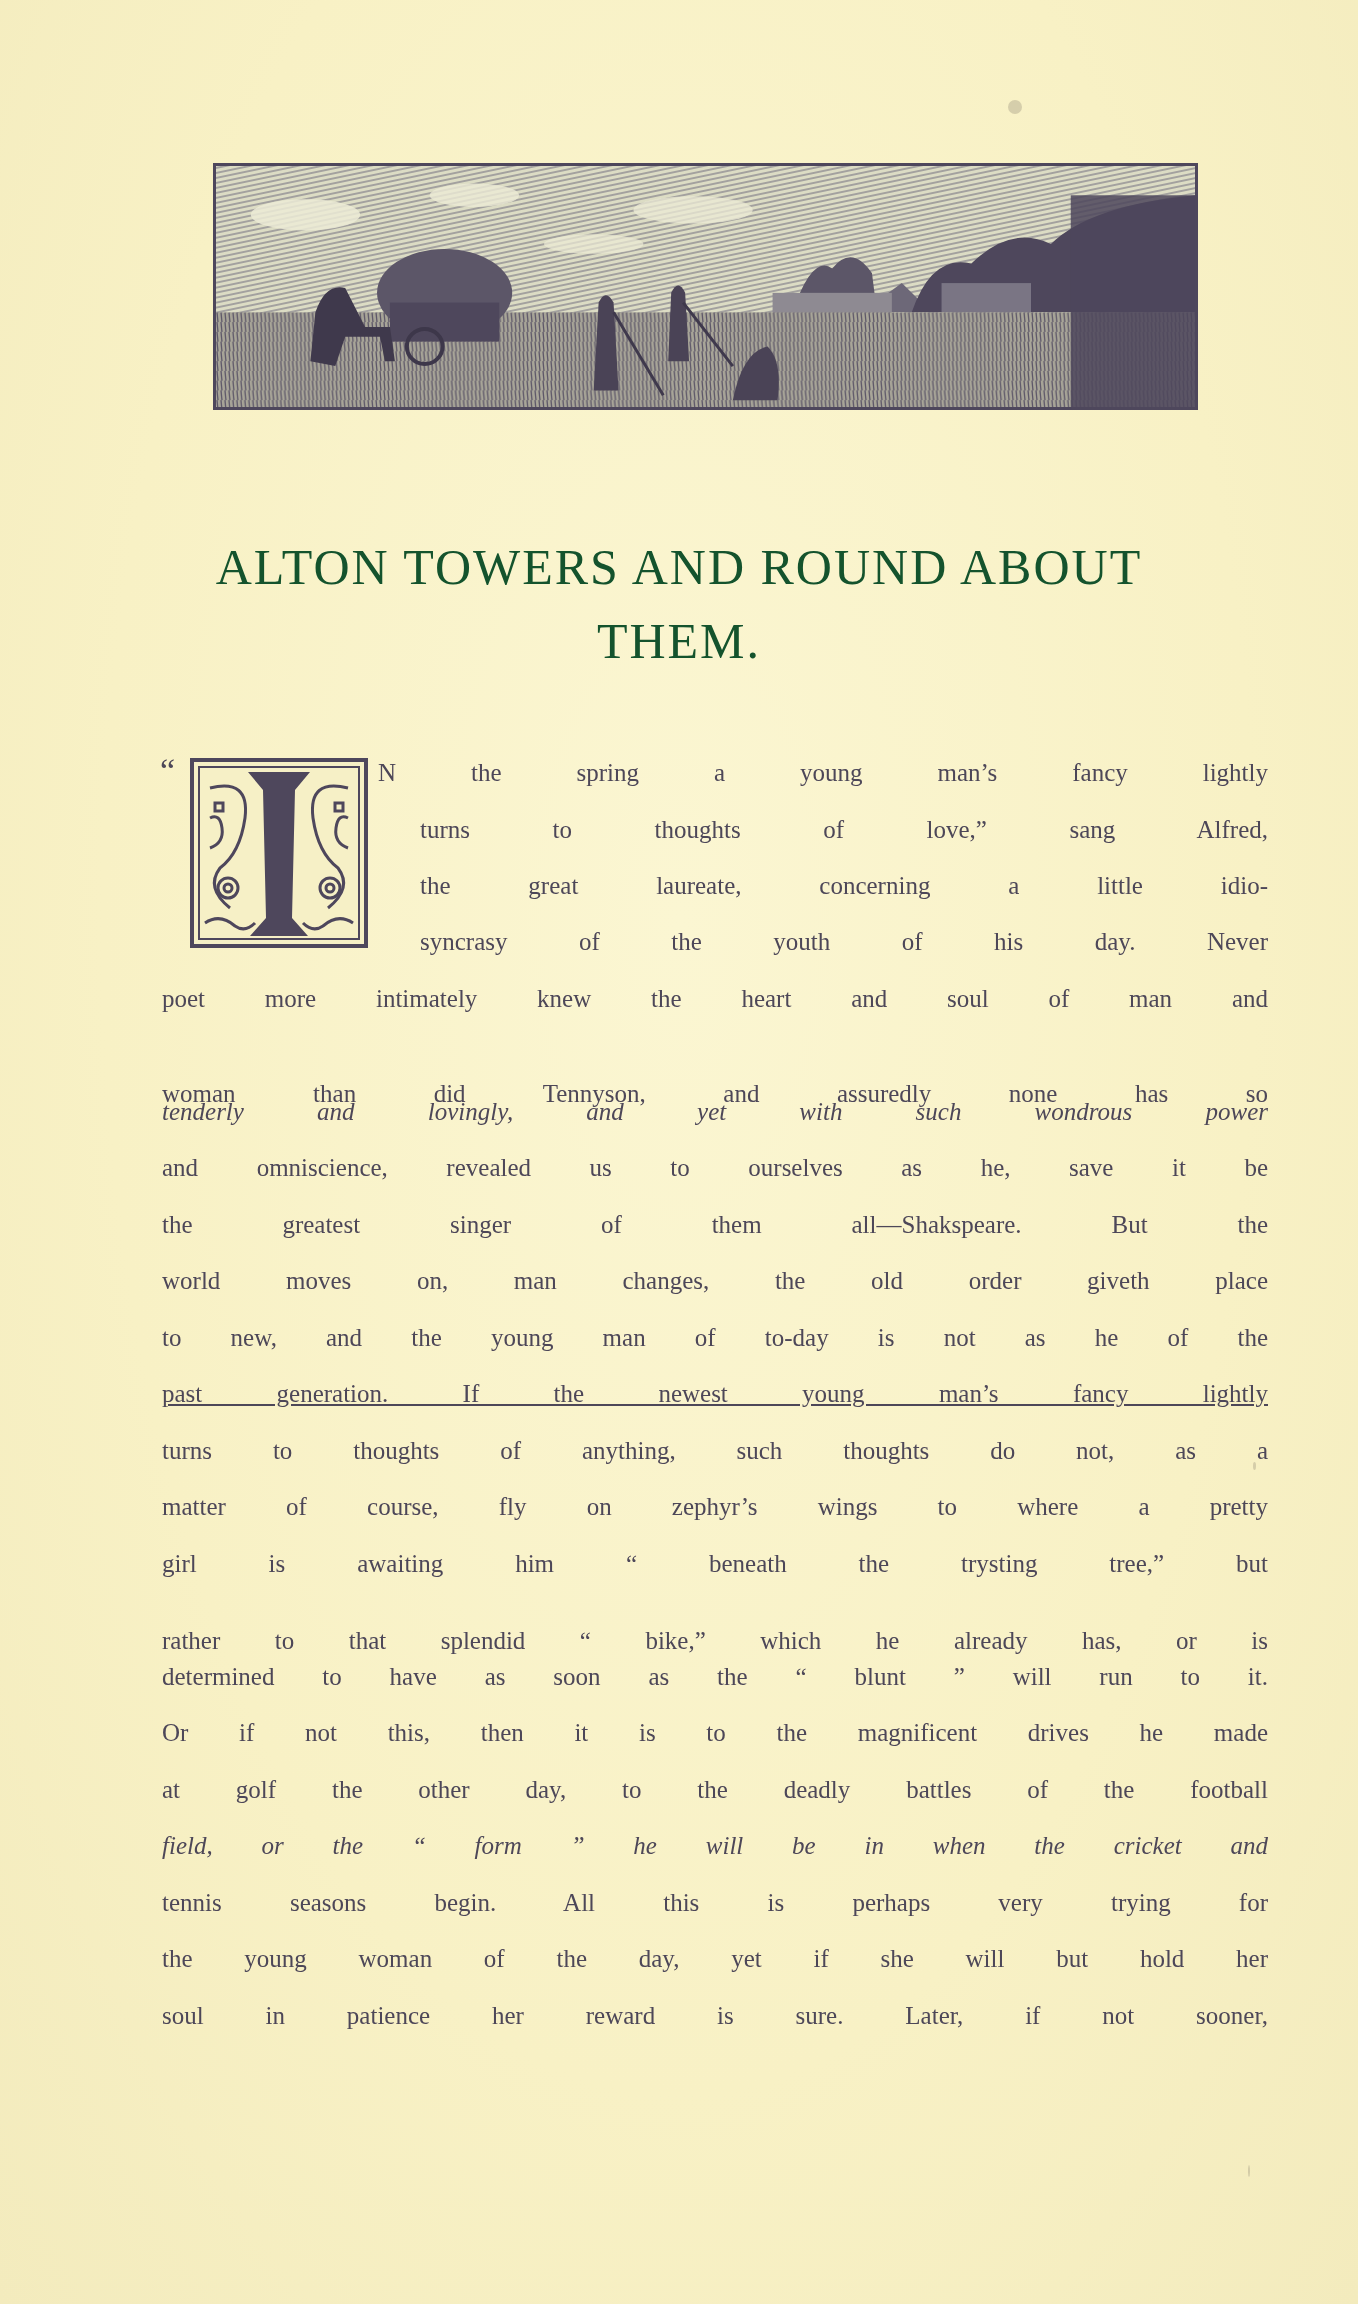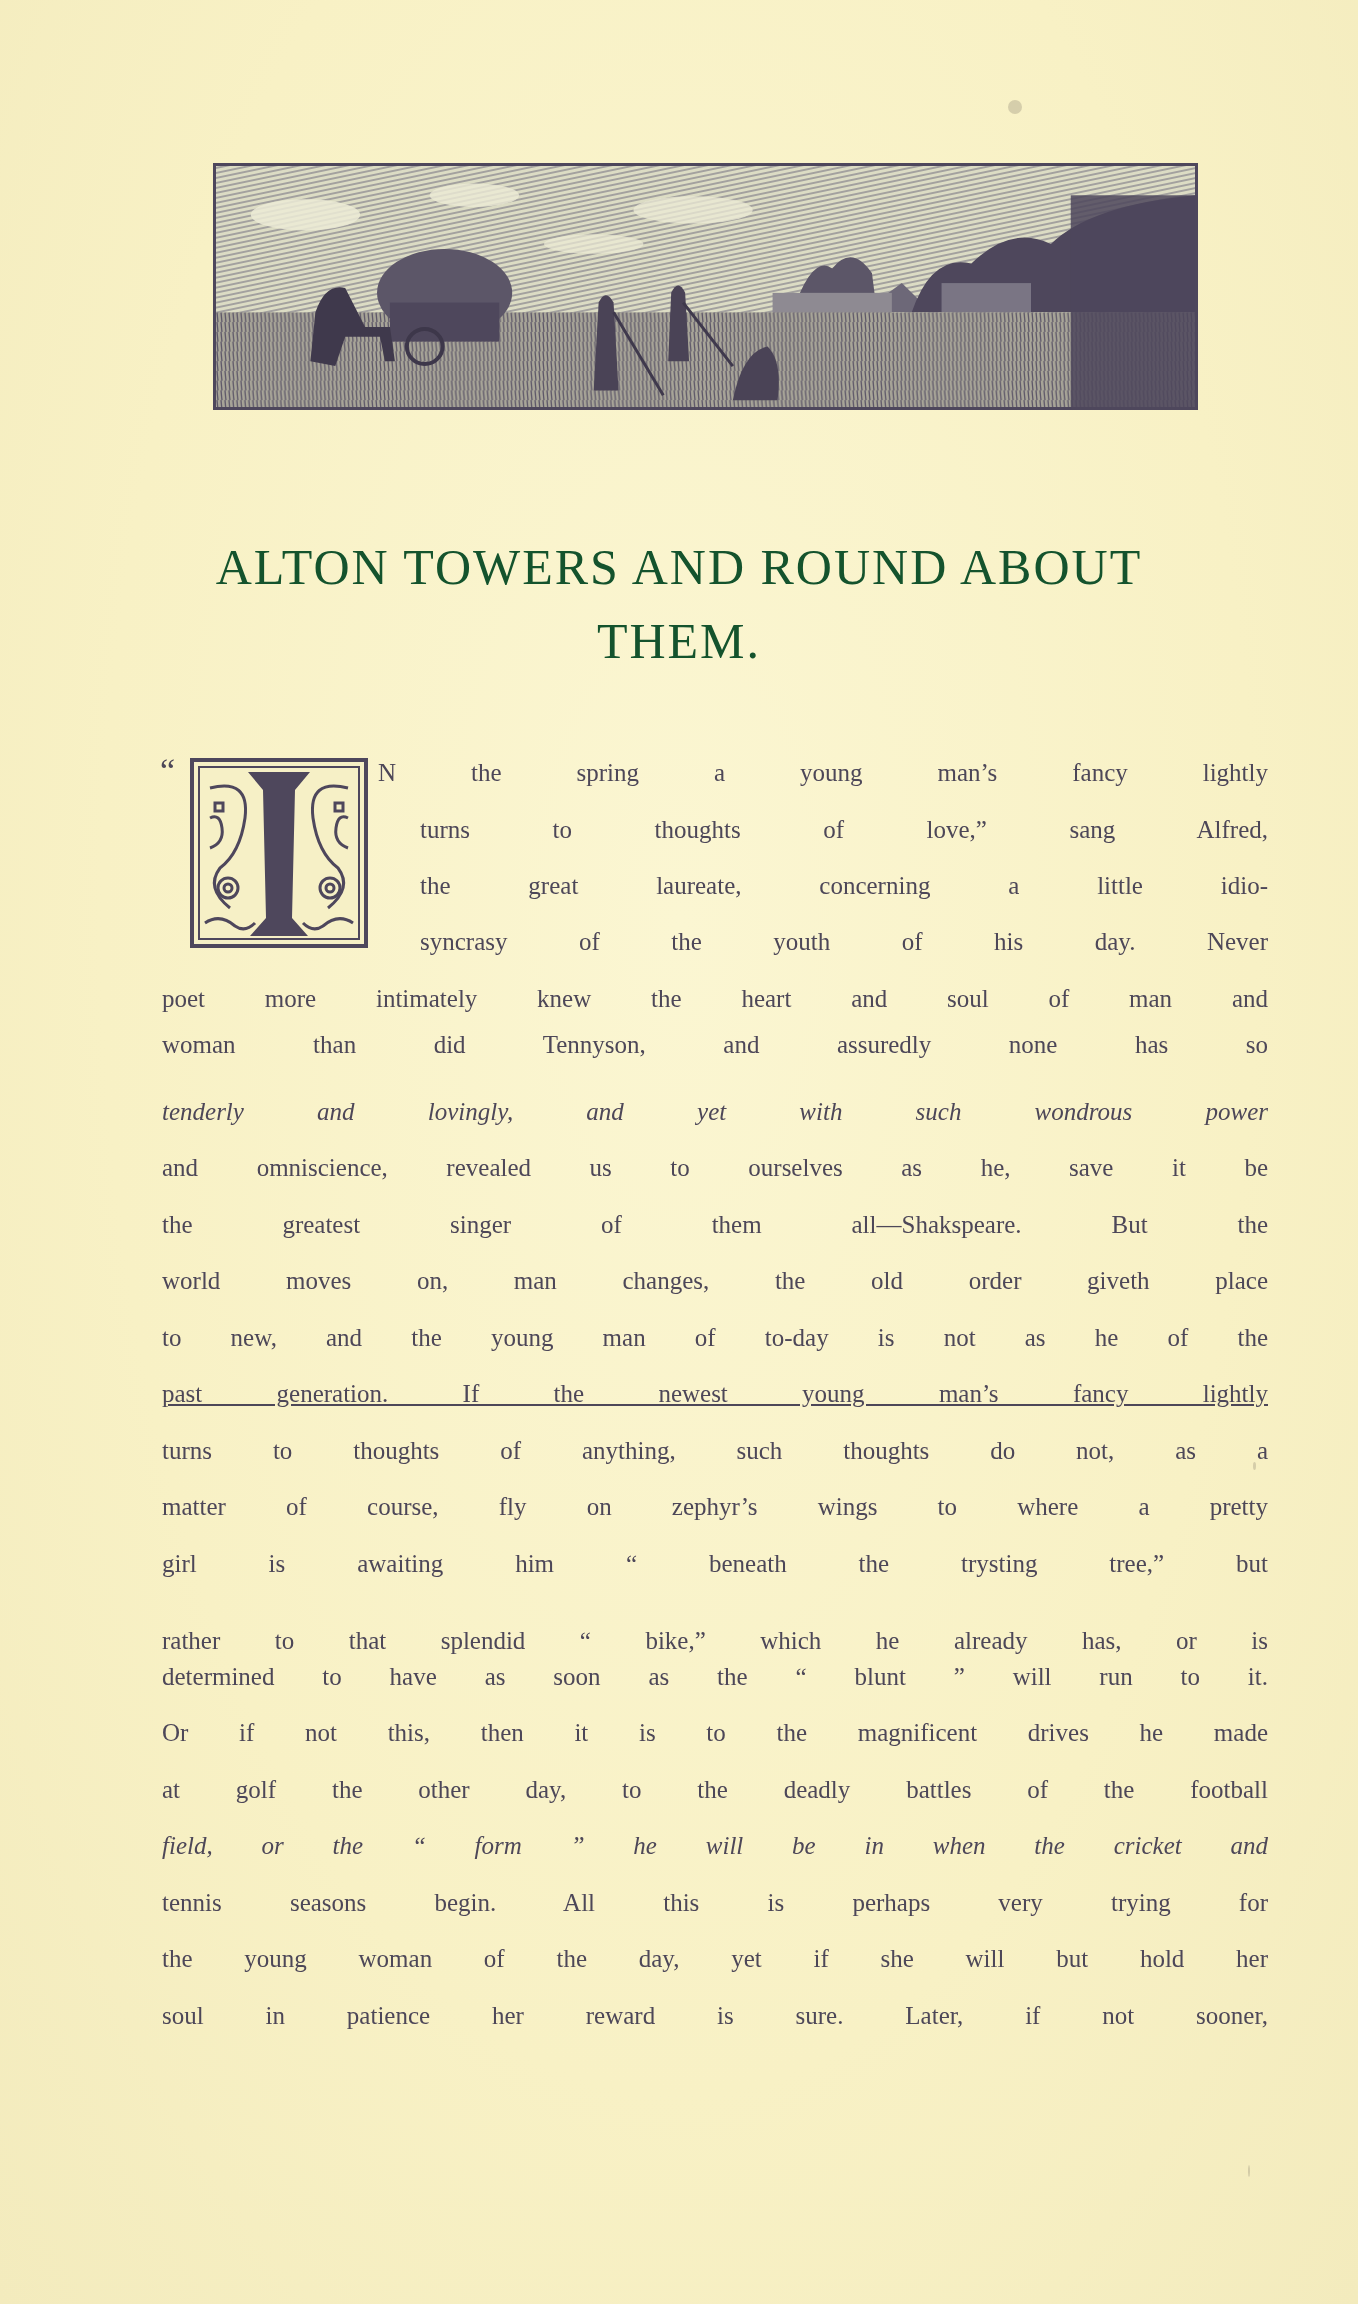--- a/index.html
+++ b/index.html
@@ -135,21 +135,21 @@
         <rect x="110" y="140" width="4" height="10"></rect>
     </g>
   </svg>
 </div>
 
 <div class="line first" style="top:748px;">N the spring a young man’s fancy lightly</div>
 <div class="line indent" style="top:805px;">turns to thoughts of love,” sang Alfred,</div>
 <div class="line indent" style="top:861px;">the great laureate, concerning a little idio-</div>
 <div class="line indent" style="top:917px;">syncrasy of the youth of his day.  Never</div>
 <div class="line full" style="top:974px;">poet more intimately knew the heart and soul of man and</div>
-<div class="line full" style="top:1020px;">woman than did Tennyson, and assuredly none has so</div>
+<div class="line full" style="top:1069px;">woman than did Tennyson, and assuredly none has so</div>
 <div class="line full" style="top:1087px;font-style:italic;">tenderly and lovingly, and yet with such wondrous power</div>
 <div class="line full" style="top:1143px;">and omniscience, revealed us to ourselves as he, save it be</div>
 <div class="line full" style="top:1200px;">the greatest singer of them all—Shakspeare.  But the</div>
 <div class="line full" style="top:1256px;">world moves on, man changes, the old order giveth place</div>
 <div class="line full" style="top:1313px;">to new, and the young man of to-day is not as he of the</div>
 <div class="line full" style="top:1369px;text-decoration:underline;">past generation.  If the newest young man’s fancy lightly</div>
 <div class="line full" style="top:1426px;">turns to thoughts of anything, such thoughts do not, as a</div>
 <div class="line full" style="top:1482px;">matter of course, fly on zephyr’s wings to where a pretty</div>
 <div class="line full" style="top:1539px;">girl is awaiting him “ beneath the trysting tree,” but</div>
 <div class="line full" style="top:1616px;">rather to that splendid “ bike,” which he already has, or is</div>

